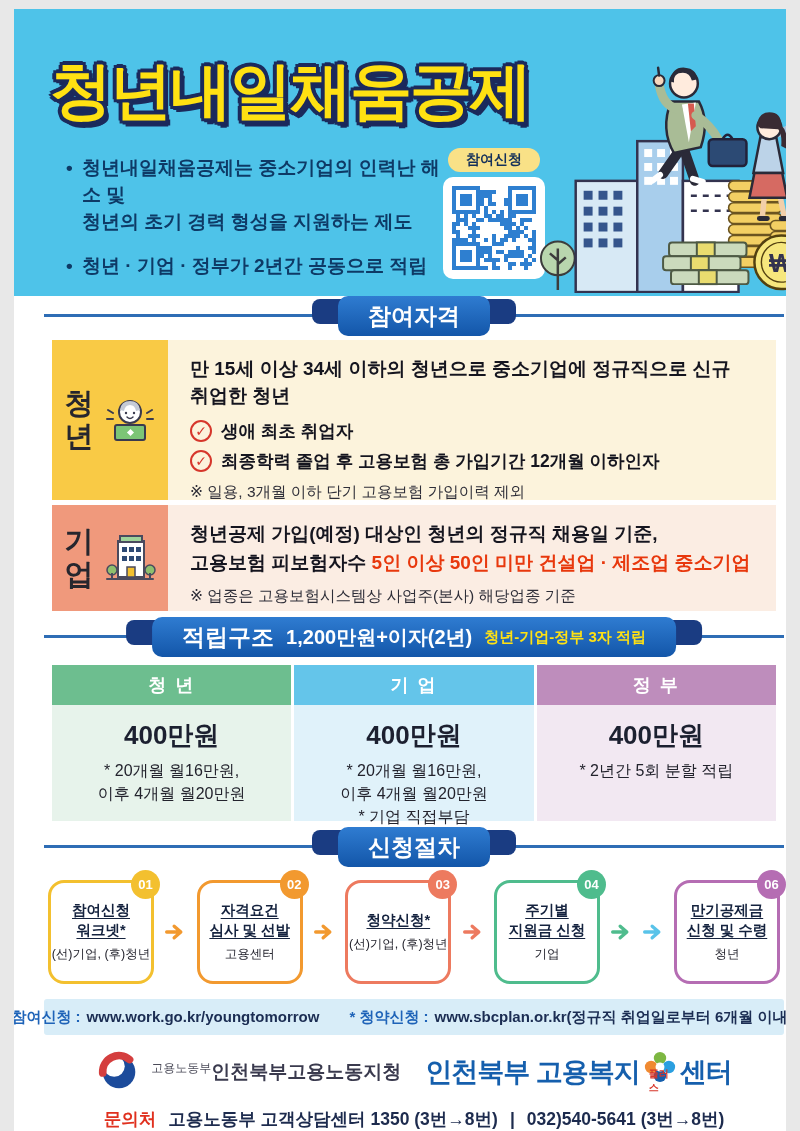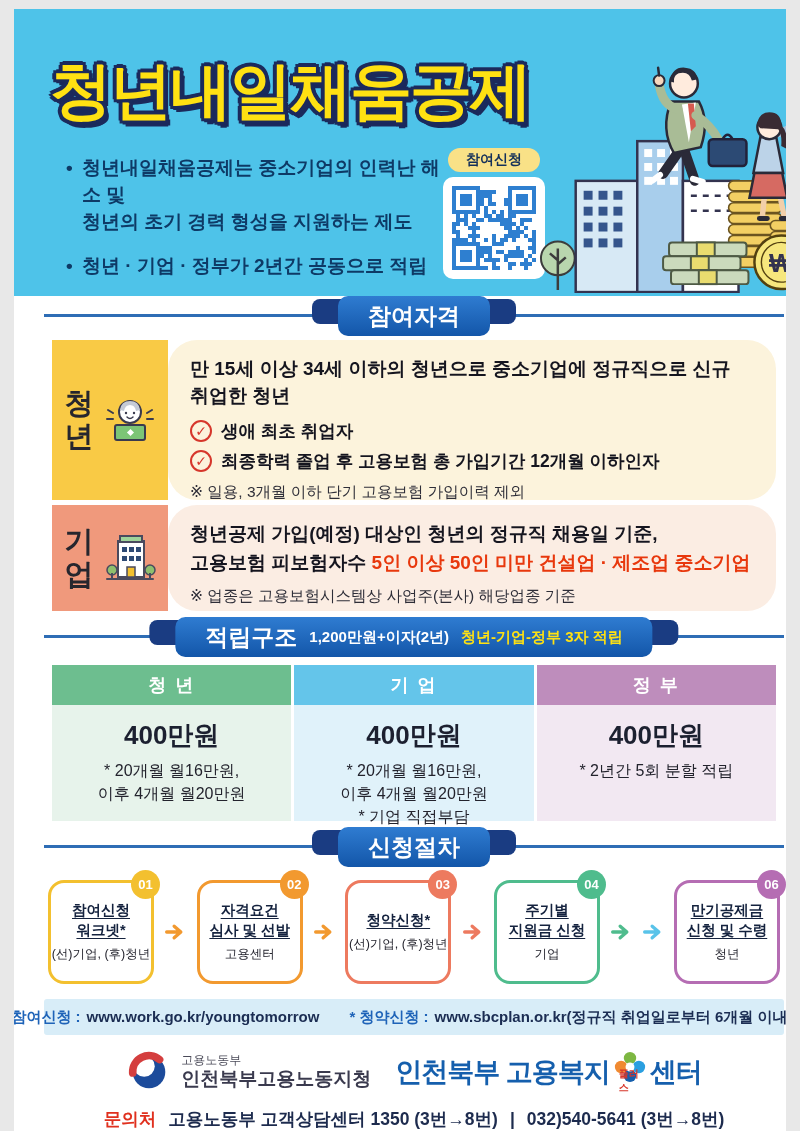--- a/index.html
+++ b/index.html
@@ -23,33 +23,33 @@
   .illust{position:absolute;right:2px;top:22px;width:278px;height:262px;}
 
   
   .section-band{position:absolute;left:0;width:800px;height:46px;}
   .section-band .rule{position:absolute;left:30px;right:30px;top:18px;height:3px;background:#2e6db5;}
   .ribbon{position:absolute;left:50%;transform:translateX(-50%);top:0;}
   .wings{position:absolute;top:3px;left:-26px;right:-26px;height:25px;background:#1a3c82;border-radius:8px;}
   .pill{position:relative;display:flex;align-items:center;justify-content:center;gap:12px;height:40px;
     padding:0 30px;background:linear-gradient(180deg,#2f7cd1,#1356a9);border-radius:10px;
     color:#fff;font-weight:bold;font-size:23px;white-space:nowrap;}
-  .pill .sub{font-size:15px;}
+  .pill .sub{font-size:20px;}
   .pill .hl{font-size:15px;color:#ffe112;}
   #band-elig{top:287px;} #band-structure{top:608px;} #band-process{top:818px;}
 
   
   .elig-row{position:absolute;left:38px;width:724px;display:flex;}
   #row-youth{top:331px;height:160px;}
   #row-company{top:496px;height:106px;}
   .elig-label{width:116px;flex:none;display:flex;align-items:center;justify-content:center;gap:8px;}
   .stack{width:32px;font-size:29px;font-weight:bold;color:#26262e;word-break:break-all;line-height:1.15;text-align:center;}
   .bg-yellow{background:#f9ca45;} .bg-cream{background:#fcf3dc;}
   .bg-salmon{background:#f0997c;} .bg-peach{background:#fbede3;}
-  .elig-body{flex:1;padding:13px 22px 10px;box-sizing:border-box;border-radius:29px;}
+  .elig-body{flex:1;padding:13px 22px 10px;box-sizing:border-box;}
   .elig-heading{margin:3px 0 0;font-size:19px;font-weight:bold;color:#15151f;line-height:1.42;}
   .red{color:#e8380d;}
   .checks{list-style:none;margin:9px 0 0;padding:0;}
   .checks li{display:flex;align-items:center;gap:9px;font-size:17.5px;font-weight:bold;color:#15151f;margin-bottom:6px;}
   .check-icon{flex:none;width:18px;height:18px;border:2.5px solid #d6362b;border-radius:50%;color:#d6362b;
     font-size:14px;font-weight:900;display:flex;align-items:center;justify-content:center;line-height:1;}
   .notes{list-style:none;margin:8px 0 0;padding:0;}
   .notes li{font-size:15.5px;color:#2e2e38;margin-bottom:4px;line-height:1.38;}
 
   
@@ -82,21 +82,21 @@
   .c6{border-color:#b56db3;} .c6 .step-num{background:#b56db3;}
 
   
   .links-band{position:absolute;left:30px;top:990px;width:740px;height:36px;background:#d8edf8;border-radius:3px;
     display:flex;align-items:center;justify-content:center;gap:30px;font-size:15px;font-weight:bold;white-space:nowrap;}
   .link-label{color:#1e63b8;}
   .link-url{color:#1b2d53;margin-left:6px;}
   .footer-logos{position:absolute;left:0;top:1040px;width:800px;display:flex;align-items:center;justify-content:center;gap:24px;}
   .moel{display:flex;align-items:center;gap:9px;}
   .moel-logo{width:46px;height:46px;}
-  .moel-text{display:flex;flex-direction:column;line-height:1.2;}
+  .moel-text{display:flex;flex-direction:row;line-height:1.2;}
   .moel-small{font-size:12px;color:#4a4a58;}
   .moel-office{font-size:19px;font-weight:bold;color:#3a3a4e;}
   .welfare{display:flex;align-items:center;}
   .welfare-text{font-size:27px;font-weight:900;color:#155fad;letter-spacing:-1px;}
   .plus-wrap{position:relative;width:36px;height:46px;margin:0 2px;}
   .plus-wrap svg{position:absolute;top:2px;left:2px;width:32px;height:32px;}
   .plus-caption{position:absolute;bottom:0;left:7px;font-size:10px;font-weight:bold;color:#d6362b;}
   .contact{position:absolute;left:0;top:1098px;width:800px;text-align:center;font-size:17.5px;font-weight:bold;color:#1d2b4e;white-space:nowrap;}
   .contact .label{color:#e0301e;margin-right:12px;text-align:center;}
   .contact .sep{margin:0 12px;}

